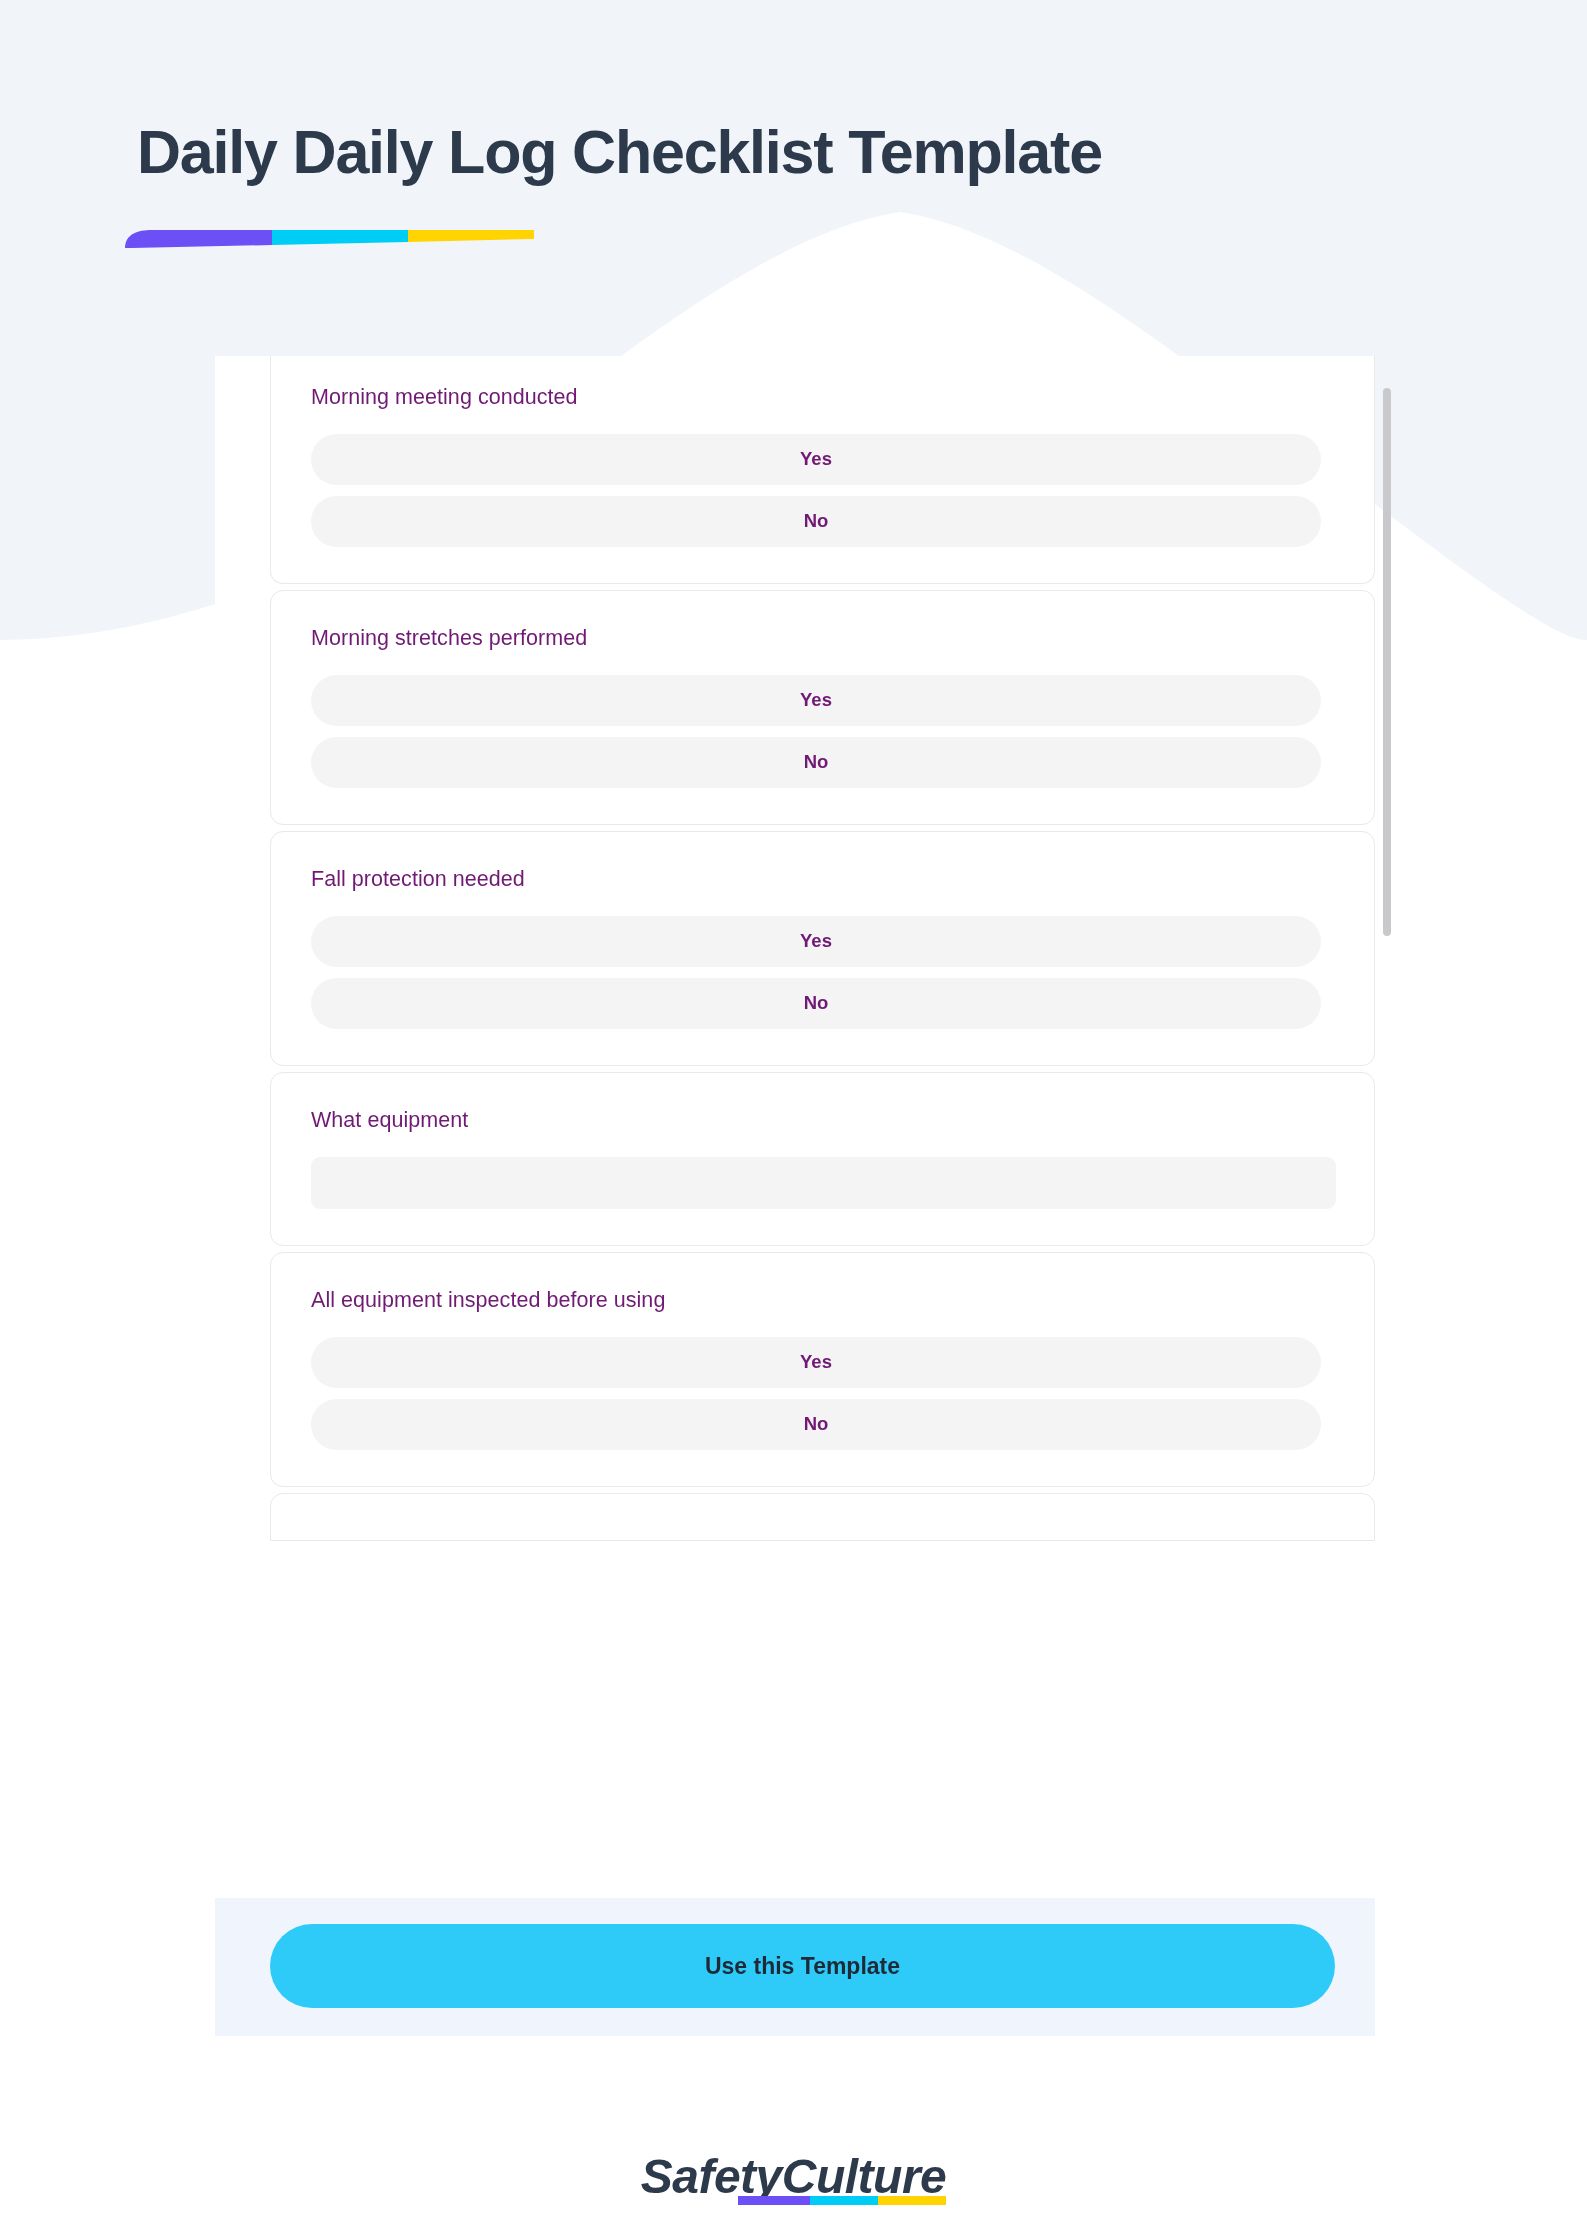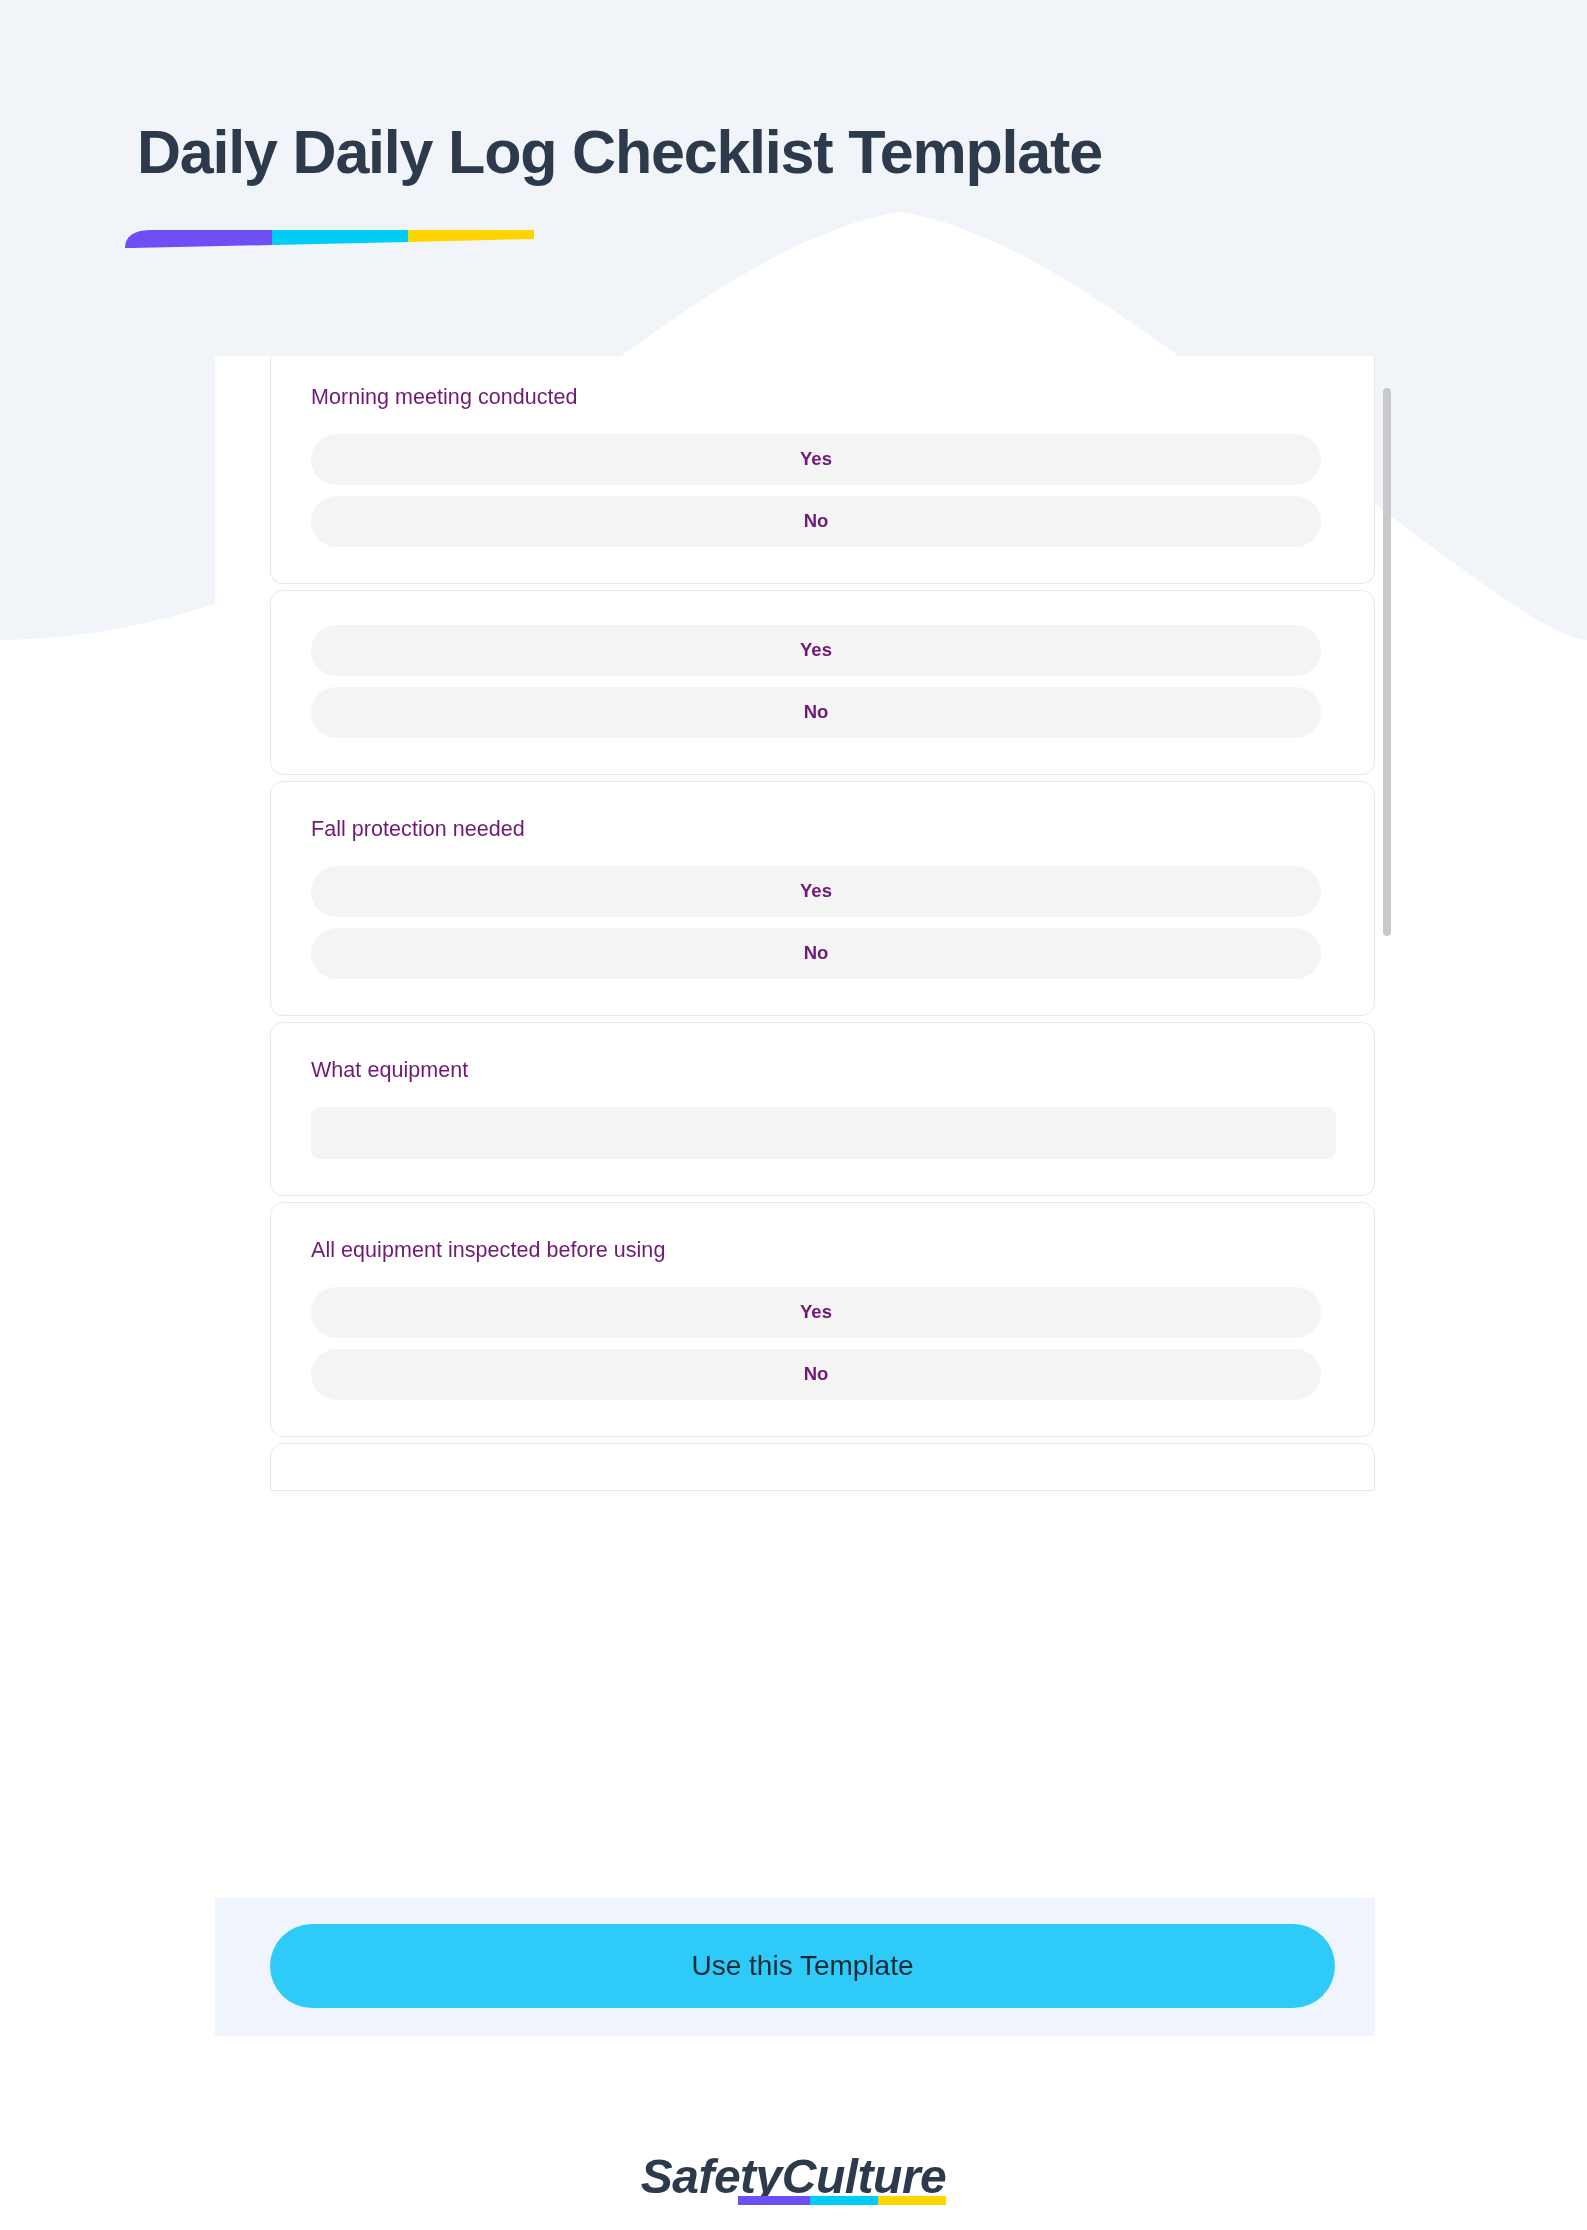--- a/index.html
+++ b/index.html
@@ -71,21 +71,21 @@
 
   
   .cta-bar{
     position:absolute; left:215px; top:1898px; width:1160px; height:138px;
     background:#EFF4FD; z-index:6;
   }
   .cta-button{
     position:absolute; left:55px; top:26px; width:1065px; height:84px;
     background:#2ECBF8; border:none; border-radius:42px;
     font-family:"Liberation Sans", sans-serif;
-    font-size:28px; color:#1E2A38; font-weight:400;
+    font-size:23px; color:#1E2A38; font-weight:700;
     display:flex; align-items:center; justify-content:center;
     cursor:pointer;
   }
 
   
   .brand{
     position:absolute; left:0; top:2118px; width:1587px;
     display:flex; align-items:center; justify-content:center; z-index:6;margin-top:35px;
   }
   .brand-inner{ position:relative; }
@@ -130,20 +130,21 @@
 
 <div class="card-list" id="card-list">
     <div class="q-card first">
       <div class="q-label">Morning meeting conducted</div>
       <div class="opt-list">
         <div class="opt-pill">Yes</div>
         <div class="opt-pill">No</div>
       </div>
     </div>
     <div class="q-card">
+      <div class="q-label">Morning stretches performed</div>
       <div class="opt-list">
         <div class="opt-pill">Yes</div>
         <div class="opt-pill">No</div>
       </div>
     </div>
     <div class="q-card">
       <div class="q-label">Fall protection needed</div>
       <div class="opt-list">
         <div class="opt-pill">Yes</div>
         <div class="opt-pill">No</div>

